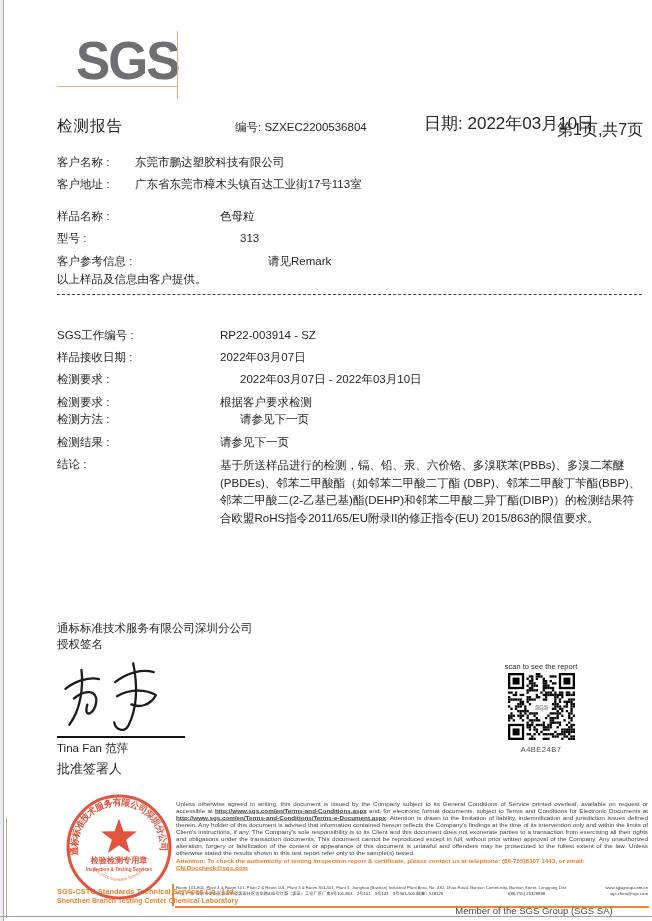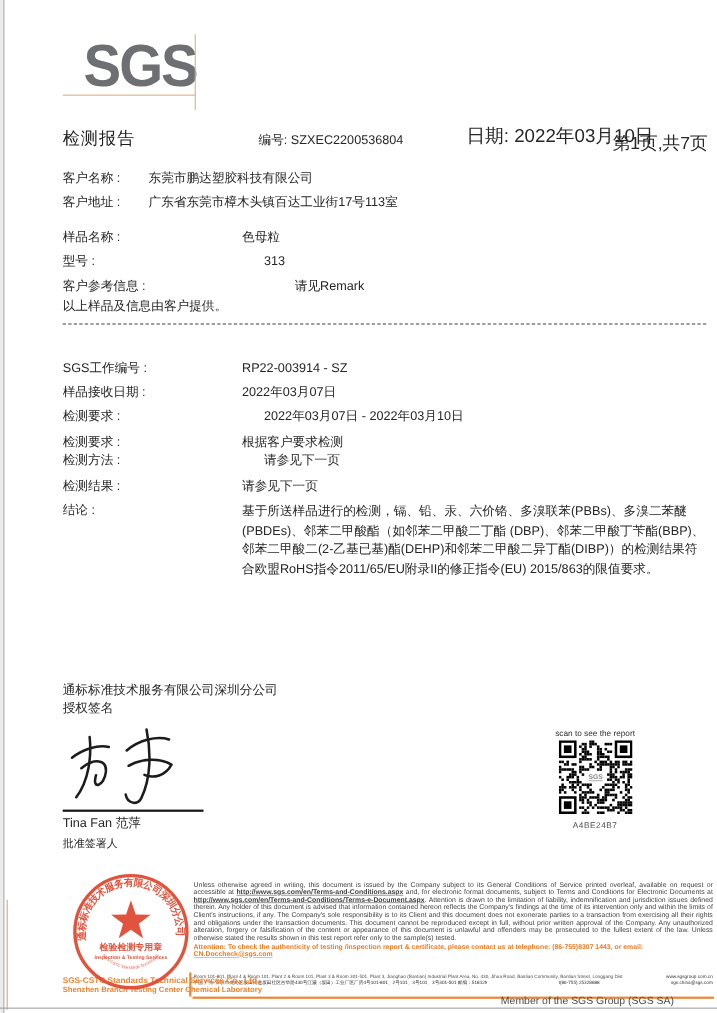--- a/index.html
+++ b/index.html
@@ -34,21 +34,21 @@
   .mb7 { margin-bottom:7px; } .mb8 { margin-bottom:8px;gap:20px; }
   .mb17 { margin-bottom:17px; } .mb3 { margin-bottom:3px;gap:48px; } .mb2 { margin-bottom:2px; }
   .para { width:424px; line-height:17.5px; }
   .dash-divider { left:57px; top:294px; width:585px; height:0; border-top:1.5px dashed #3f3f3f; }
 
   
   .sig-company { left:57px; top:620px; font-size:11.5px; line-height:16px; }
   .sig-svg { left:60px; top:658px; }
   .sig-underline { left:57px; top:736px; width:128px; height:1.8px; background:#141414; }
   .sig-name { left:57px; top:741px; font-size:11.5px; }
-  .sig-role { left:57px; top:760px; font-size:10px; }
+  .sig-role { left:57px; top:760px; font-size:13px; }
 
   
   .qr-block { left:497px; top:662px; width:88px; text-align:center; }
   .qr-caption { font-size:7.5px; color:#2e2e2e; margin-bottom:2px; }
   .qr-code-text { font-size:7.5px; color:#4c4c4c; margin-top:1px; letter-spacing:.5px; }
 
   
   .stamp { left:64px; top:792px; z-index:3; opacity:.95; }
   .footer-company { left:57px; top:887px; z-index:1; font-size:7.5px; line-height:9px;
                     color:#f08432; font-weight:bold; white-space:nowrap; }

